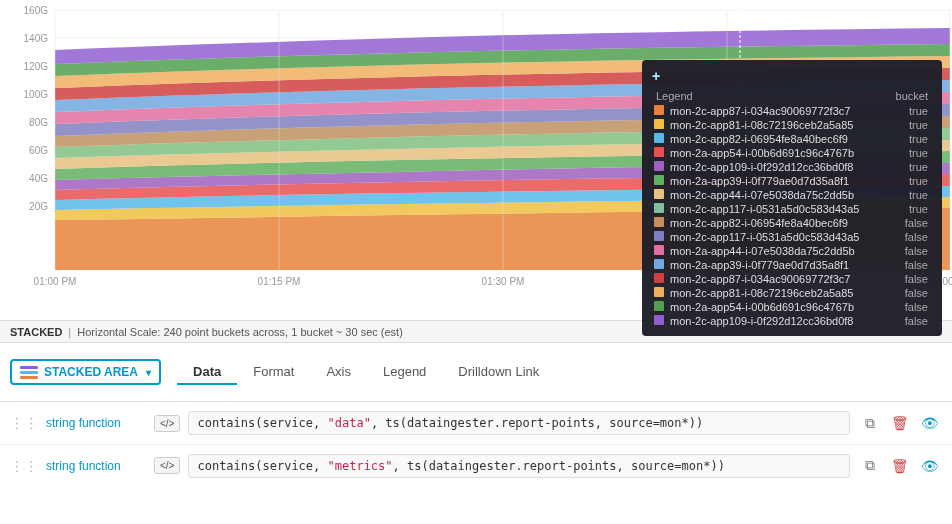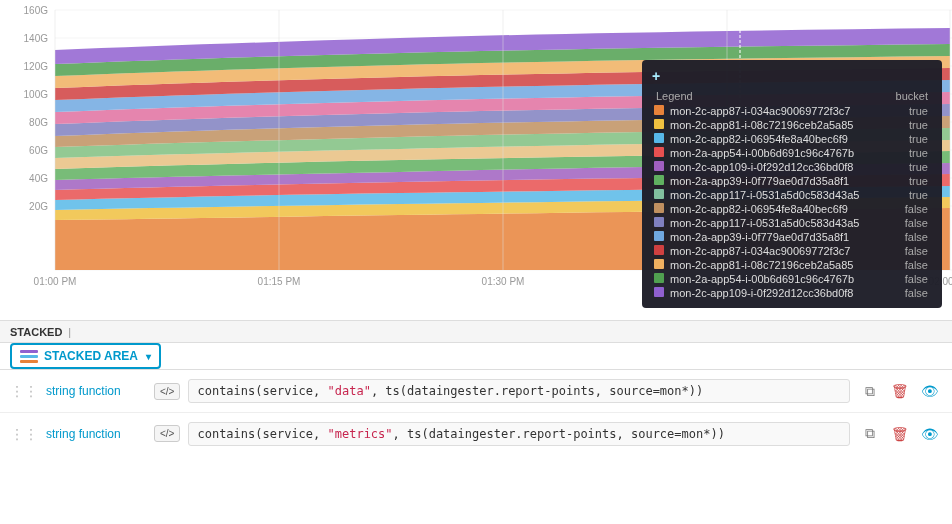--- a/index.html
+++ b/index.html
@@ -106,21 +106,21 @@
 
     
     .toolbar {
       display: flex;
       align-items: center;
       border-top: 1px solid #ddd;
       border-bottom: 1px solid #ddd;
       padding: 6px 10px;
       gap: 0;
       background: #fff;
-      height: 28px;
+      height: 60px;
     }
 
     .viz-selector {
       display: flex;
       align-items: center;
       gap: 6px;
       border: 2px solid #0099cc;
       border-radius: 4px;
       padding: 4px 8px;
       color: #0099cc;
@@ -366,37 +366,51 @@
     </tr>
           <tr>
       <td style="width:14px; padding:1px 2px;">
         <span class="color-swatch" style="background:#60b060;"></span>
       </td>
       <td style="font-size:11px; color:#ddd;">mon-2a-app39-i-0f779ae0d7d35a8f1</td>
       <td style="font-size:11px; color:#aaa; text-align:right; padding-left:16px;">true</td>
     </tr>
           <tr>
       <td style="width:14px; padding:1px 2px;">
+        <span class="color-swatch" style="background:#e8c080;"></span>
+      </td>
+      <td style="font-size:11px; color:#ddd;">mon-2c-app44-i-07e5038da75c2dd5b</td>
+      <td style="font-size:11px; color:#aaa; text-align:right; padding-left:16px;">true</td>
+    </tr>
+          <tr>
+      <td style="width:14px; padding:1px 2px;">
         <span class="color-swatch" style="background:#80c0a0;"></span>
       </td>
       <td style="font-size:11px; color:#ddd;">mon-2c-app117-i-0531a5d0c583d43a5</td>
       <td style="font-size:11px; color:#aaa; text-align:right; padding-left:16px;">true</td>
     </tr>
           <tr>
       <td style="width:14px; padding:1px 2px;">
         <span class="color-swatch" style="background:#c09060;"></span>
       </td>
       <td style="font-size:11px; color:#ddd;">mon-2c-app82-i-06954fe8a40bec6f9</td>
       <td style="font-size:11px; color:#aaa; text-align:right; padding-left:16px;">false</td>
     </tr>
           <tr>
       <td style="width:14px; padding:1px 2px;">
         <span class="color-swatch" style="background:#8080c0;"></span>
       </td>
       <td style="font-size:11px; color:#ddd;">mon-2c-app117-i-0531a5d0c583d43a5</td>
+      <td style="font-size:11px; color:#aaa; text-align:right; padding-left:16px;">false</td>
+    </tr>
+          <tr>
+      <td style="width:14px; padding:1px 2px;">
+        <span class="color-swatch" style="background:#e070a0;"></span>
+      </td>
+      <td style="font-size:11px; color:#ddd;">mon-2a-app44-i-07e5038da75c2dd5b</td>
       <td style="font-size:11px; color:#aaa; text-align:right; padding-left:16px;">false</td>
     </tr>
           <tr>
       <td style="width:14px; padding:1px 2px;">
         <span class="color-swatch" style="background:#70a8e0;"></span>
       </td>
       <td style="font-size:11px; color:#ddd;">mon-2a-app39-i-0f779ae0d7d35a8f1</td>
       <td style="font-size:11px; color:#aaa; text-align:right; padding-left:16px;">false</td>
     </tr>
           <tr>
@@ -428,33 +442,41 @@
       <td style="font-size:11px; color:#aaa; text-align:right; padding-left:16px;">false</td>
     </tr>
         </tbody>
     </table>
   </div>
 </div>
 
 <div class="status-bar">
   <span class="avg">STACKED</span>
   <span class="sep">|</span>
+  <span>Horizontal Scale: 240 point buckets across, 1 bucket ~ 30 sec (est)</span>
 </div>
 
 <div class="toolbar">
   <div class="viz-selector">
     <div class="viz-icon">
       <div class="viz-icon-bar" style="background:#9060d0; width:100%"></div>
       <div class="viz-icon-bar" style="background:#57b8e8; width:100%"></div>
       <div class="viz-icon-bar" style="background:#e8823a; width:100%"></div>
     </div>
     <span>STACKED AREA</span>
     <span style="font-size:10px; margin-left:2px;">▾</span>
   </div>
 
+  <div class="tab-nav">
+    <div class="tab-item active">Data</div>
+    <div class="tab-item">Format</div>
+    <div class="tab-item">Axis</div>
+    <div class="tab-item">Legend</div>
+    <div class="tab-item">Drilldown Link</div>
+  </div>
 </div>
 
 <div class="query-rows">
 
   <div class="query-row">
     <span class="drag-handle">⋮⋮</span>
     <span class="query-label">string function</span>
     <button class="query-code-btn">&lt;/&gt;</button>
     <div class="query-formula">
       contains(service, <span class="str">"data"</span>, ts(dataingester.report-points, source=mon*))

